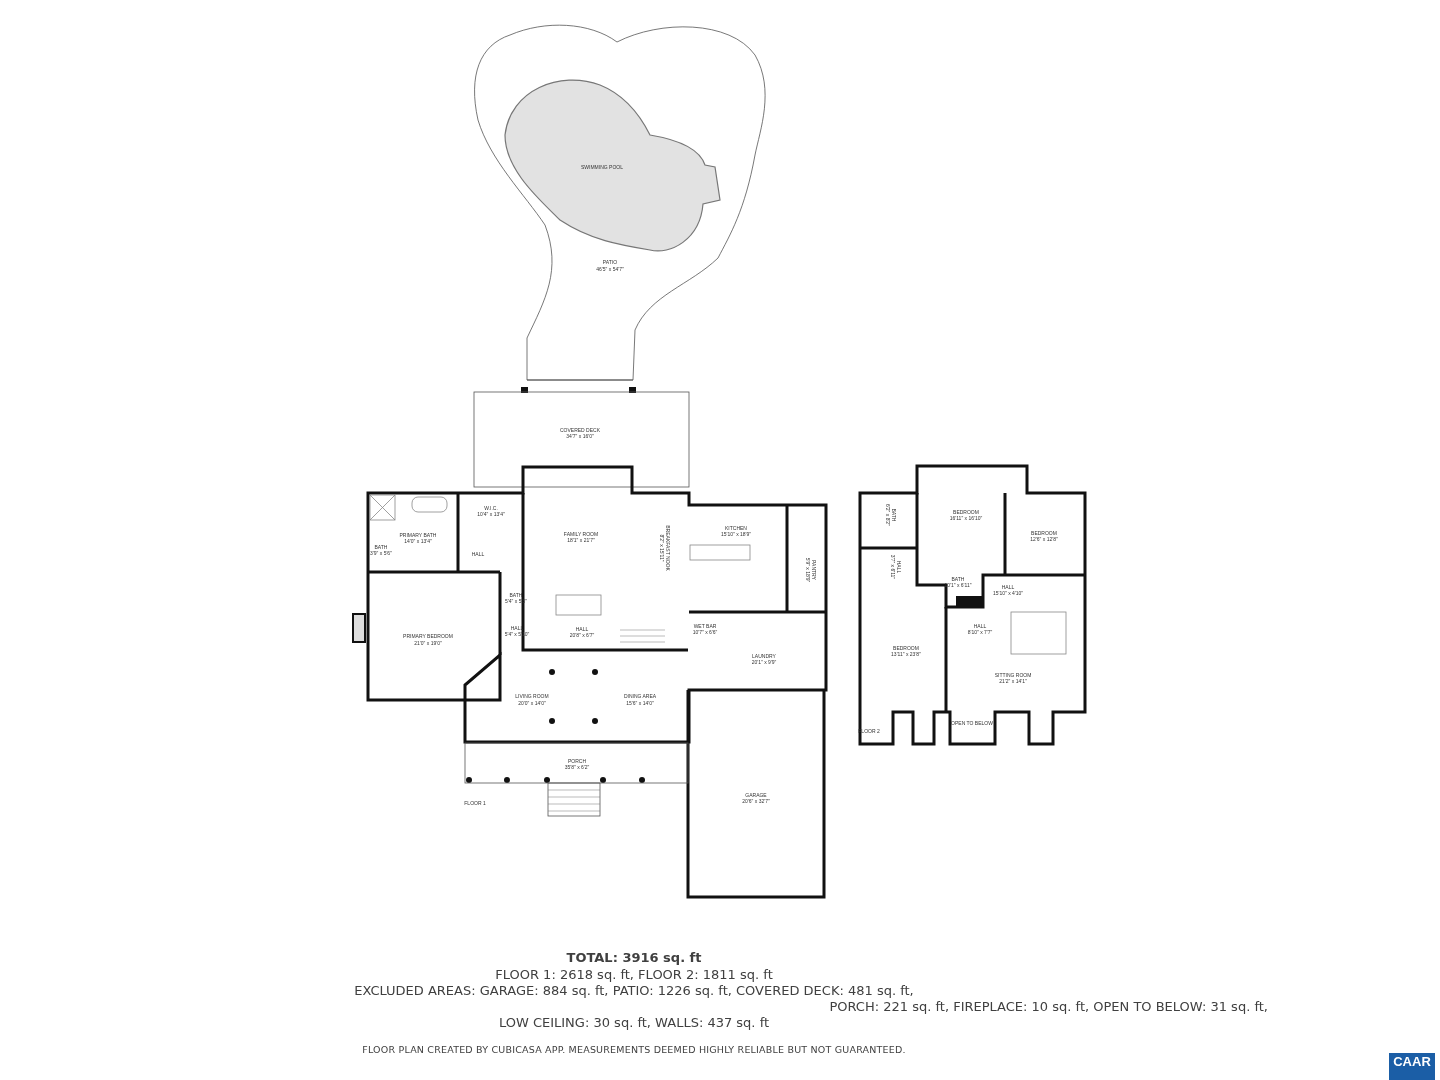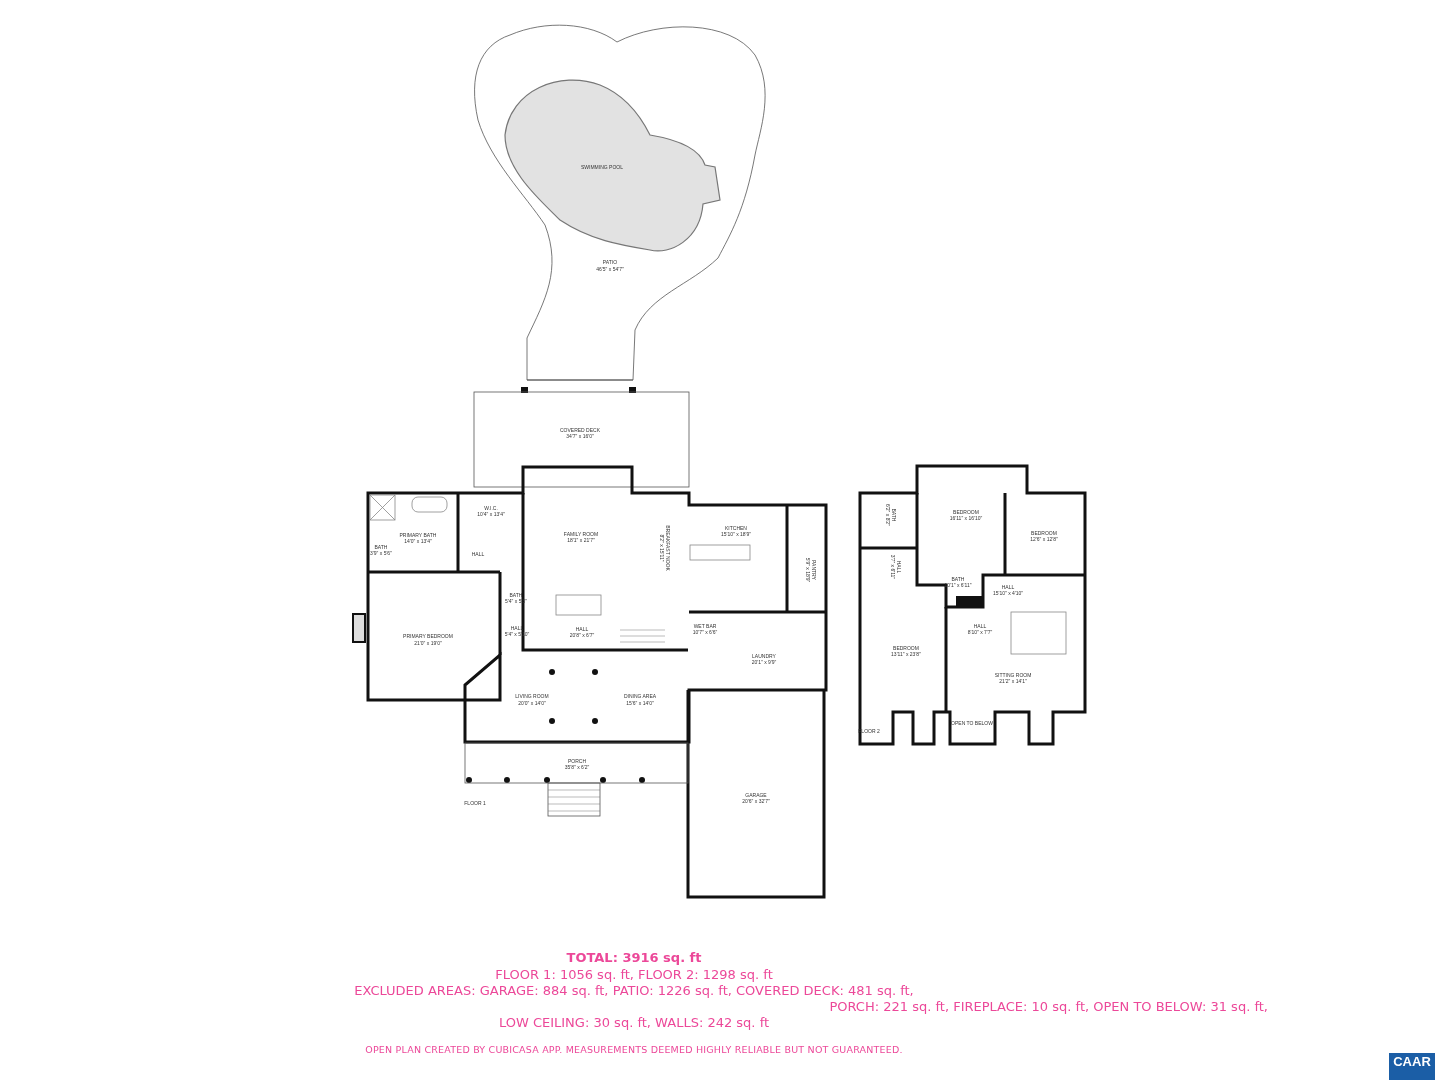--- a/index.html
+++ b/index.html
@@ -1,19 +1,19 @@
 <!DOCTYPE html>
 <html><head>
 <meta charset="utf-8">
 <style>
   html, body { margin:0; padding:0; background:#ffffff; }
   body { width:1440px; height:1080px; position:relative; overflow:hidden; font-family:"DejaVu Sans", sans-serif; color:#222; }
   #plan { position:absolute; left:0; top:0; width:1440px; height:940px; }
   .lbl { font-family:"Liberation Sans", sans-serif; font-size:5px; fill:#333; text-anchor:middle; }
-  .summary { position:absolute; left:0; width:1268px; text-align:center; font-family:"DejaVu Sans", sans-serif; color:#ec4899; }
+  .summary { position:absolute; left:0; width:1268px; text-align:center; font-family:"DejaVu Sans", sans-serif; color:#404040; }
   .total { top:950px; font-size:13px; font-weight:bold; }
   .line { font-size:13px; line-height:18px; }
   .disclaimer { top:1044px; font-size:9.5px; letter-spacing:0.2px; }
   .logo { position:absolute; left:1389px; top:1053px; width:46px; height:32px; background:#1b5ea6; color:#fff; font-family:"Liberation Sans", sans-serif; font-weight:bold; font-size:13px; text-align:center; line-height:18px; border-bottom:3px solid #f0a030; box-sizing:border-box; }
 </style>
 </head>
 <body>
 
 <svg id="plan" viewBox="0 0 1440 940" xmlns="http://www.w3.org/2000/svg">
 
@@ -138,18 +138,18 @@
     <text class="lbl" x="972" y="725">OPEN TO BELOW</text>
     <text class="lbl" x="869" y="733">FLOOR 2</text>
     <text class="lbl" x="0" y="0" transform="translate(892,515) rotate(90)">BATH</text>
     <text class="lbl" x="0" y="0" transform="translate(886,515) rotate(90)">6'2" x 8'2"</text>
     <text class="lbl" x="0" y="0" transform="translate(897,567) rotate(90)">HALL</text>
     <text class="lbl" x="0" y="0" transform="translate(891,567) rotate(90)">3'7" x 6'11"</text>
   </g>
 </svg>
 
 <div class="summary total">TOTAL: 3916 sq. ft</div>
-<div class="summary line" style="top:966px;">FLOOR 1: 1056 sq. ft, FLOOR 2: 1298 sq. ft</div>
+<div class="summary line" style="top:966px;">FLOOR 1: 2618 sq. ft, FLOOR 2: 1811 sq. ft</div>
 <div class="summary line" style="top:982px;">EXCLUDED AREAS: GARAGE: 884 sq. ft, PATIO: 1226 sq. ft, COVERED DECK: 481 sq. ft,</div>
 <div class="summary line" style="top:998px;text-align:right;">PORCH: 221 sq. ft, FIREPLACE: 10 sq. ft, OPEN TO BELOW: 31 sq. ft,</div>
-<div class="summary line" style="top:1014px;">LOW CEILING: 30 sq. ft, WALLS: 242 sq. ft</div>
-<div class="summary disclaimer">OPEN PLAN CREATED BY CUBICASA APP. MEASUREMENTS DEEMED HIGHLY RELIABLE BUT NOT GUARANTEED.</div>
+<div class="summary line" style="top:1014px;">LOW CEILING: 30 sq. ft, WALLS: 437 sq. ft</div>
+<div class="summary disclaimer">FLOOR PLAN CREATED BY CUBICASA APP. MEASUREMENTS DEEMED HIGHLY RELIABLE BUT NOT GUARANTEED.</div>
 <div class="logo">CAAR</div>
 
 </body></html>

